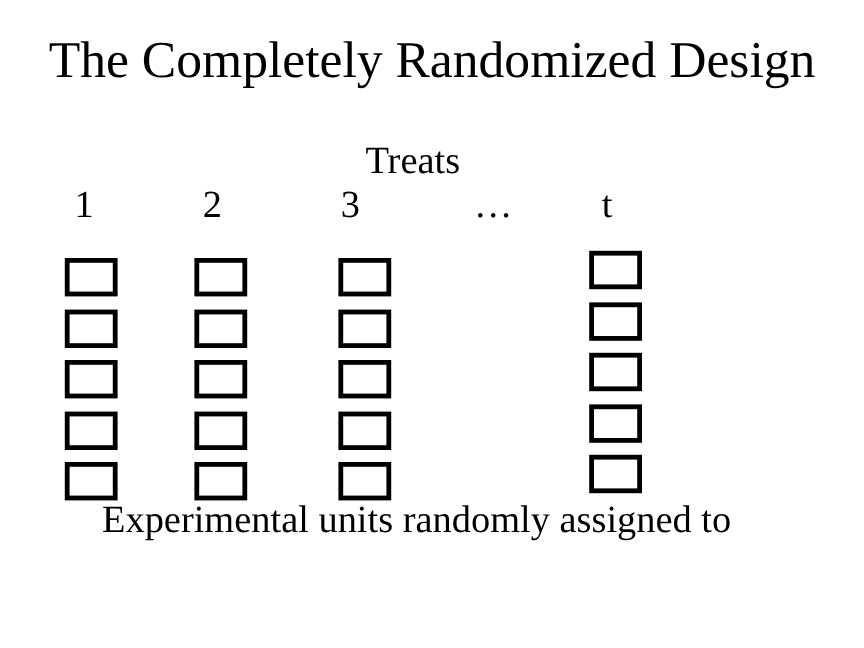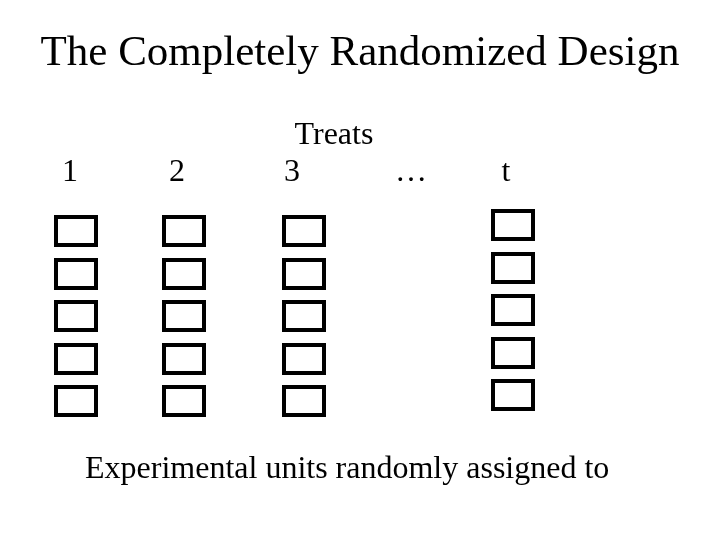--- a/index.html
+++ b/index.html
@@ -28,21 +28,21 @@
     margin: 0;
     text-align: center;
     font-size: 43px;
     font-weight: 400;
     line-height: 1.1;
     white-space: nowrap;
   }
   .treats-label {
     position: absolute;
     top: 116px;
-    left: 334px;
+    left: 344px;
     transform: translateX(-50%);
     font-size: 32px;
     line-height: 1.1;
     white-space: nowrap;
   }
   .col-header {
     position: absolute;
     top: 153px;
     transform: translateX(-50%);
     font-size: 32px;
@@ -69,21 +69,21 @@
   .unit-box {
     box-sizing: border-box;
     width: 44px;
     height: 32px;
     border: 4px solid var(--box-border, #000000);
     background: var(--box-fill, #ffffff);
   }
   .caption {
     position: absolute;
     left: 85px;
-    top: 451px;
+    top: 416px;
     font-size: 32px;
     line-height: 33px;
     white-space: nowrap;
   }
 </style>
 </head>
 <body>
 
 <div class="slide">
 

